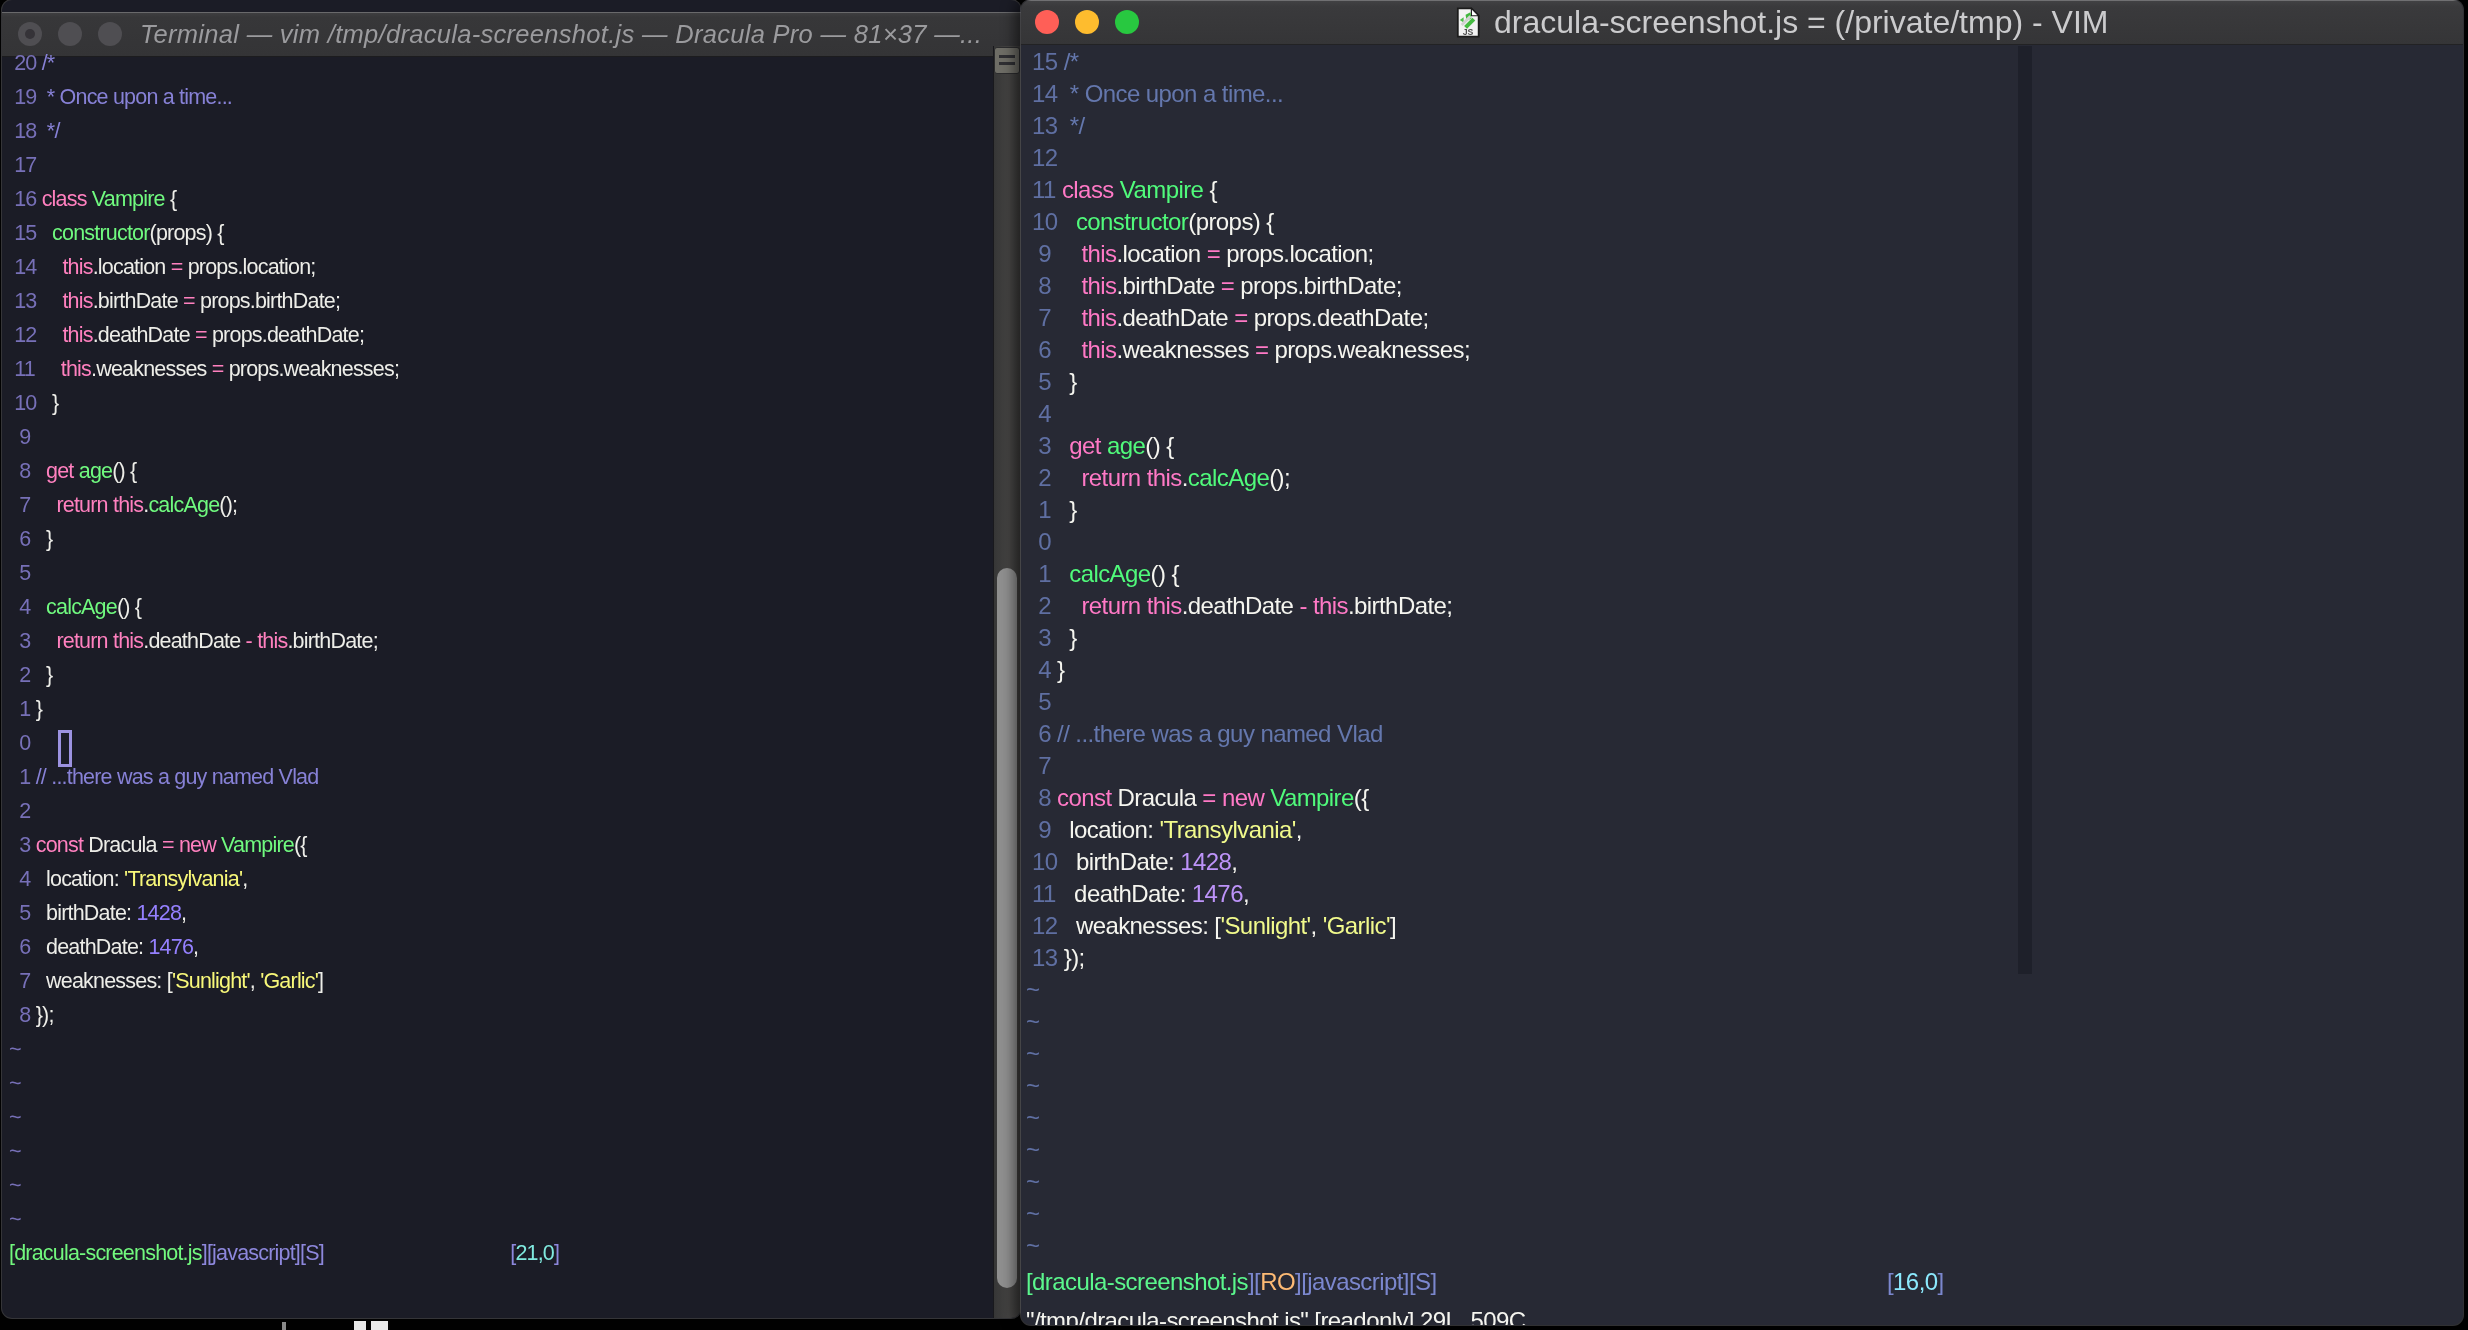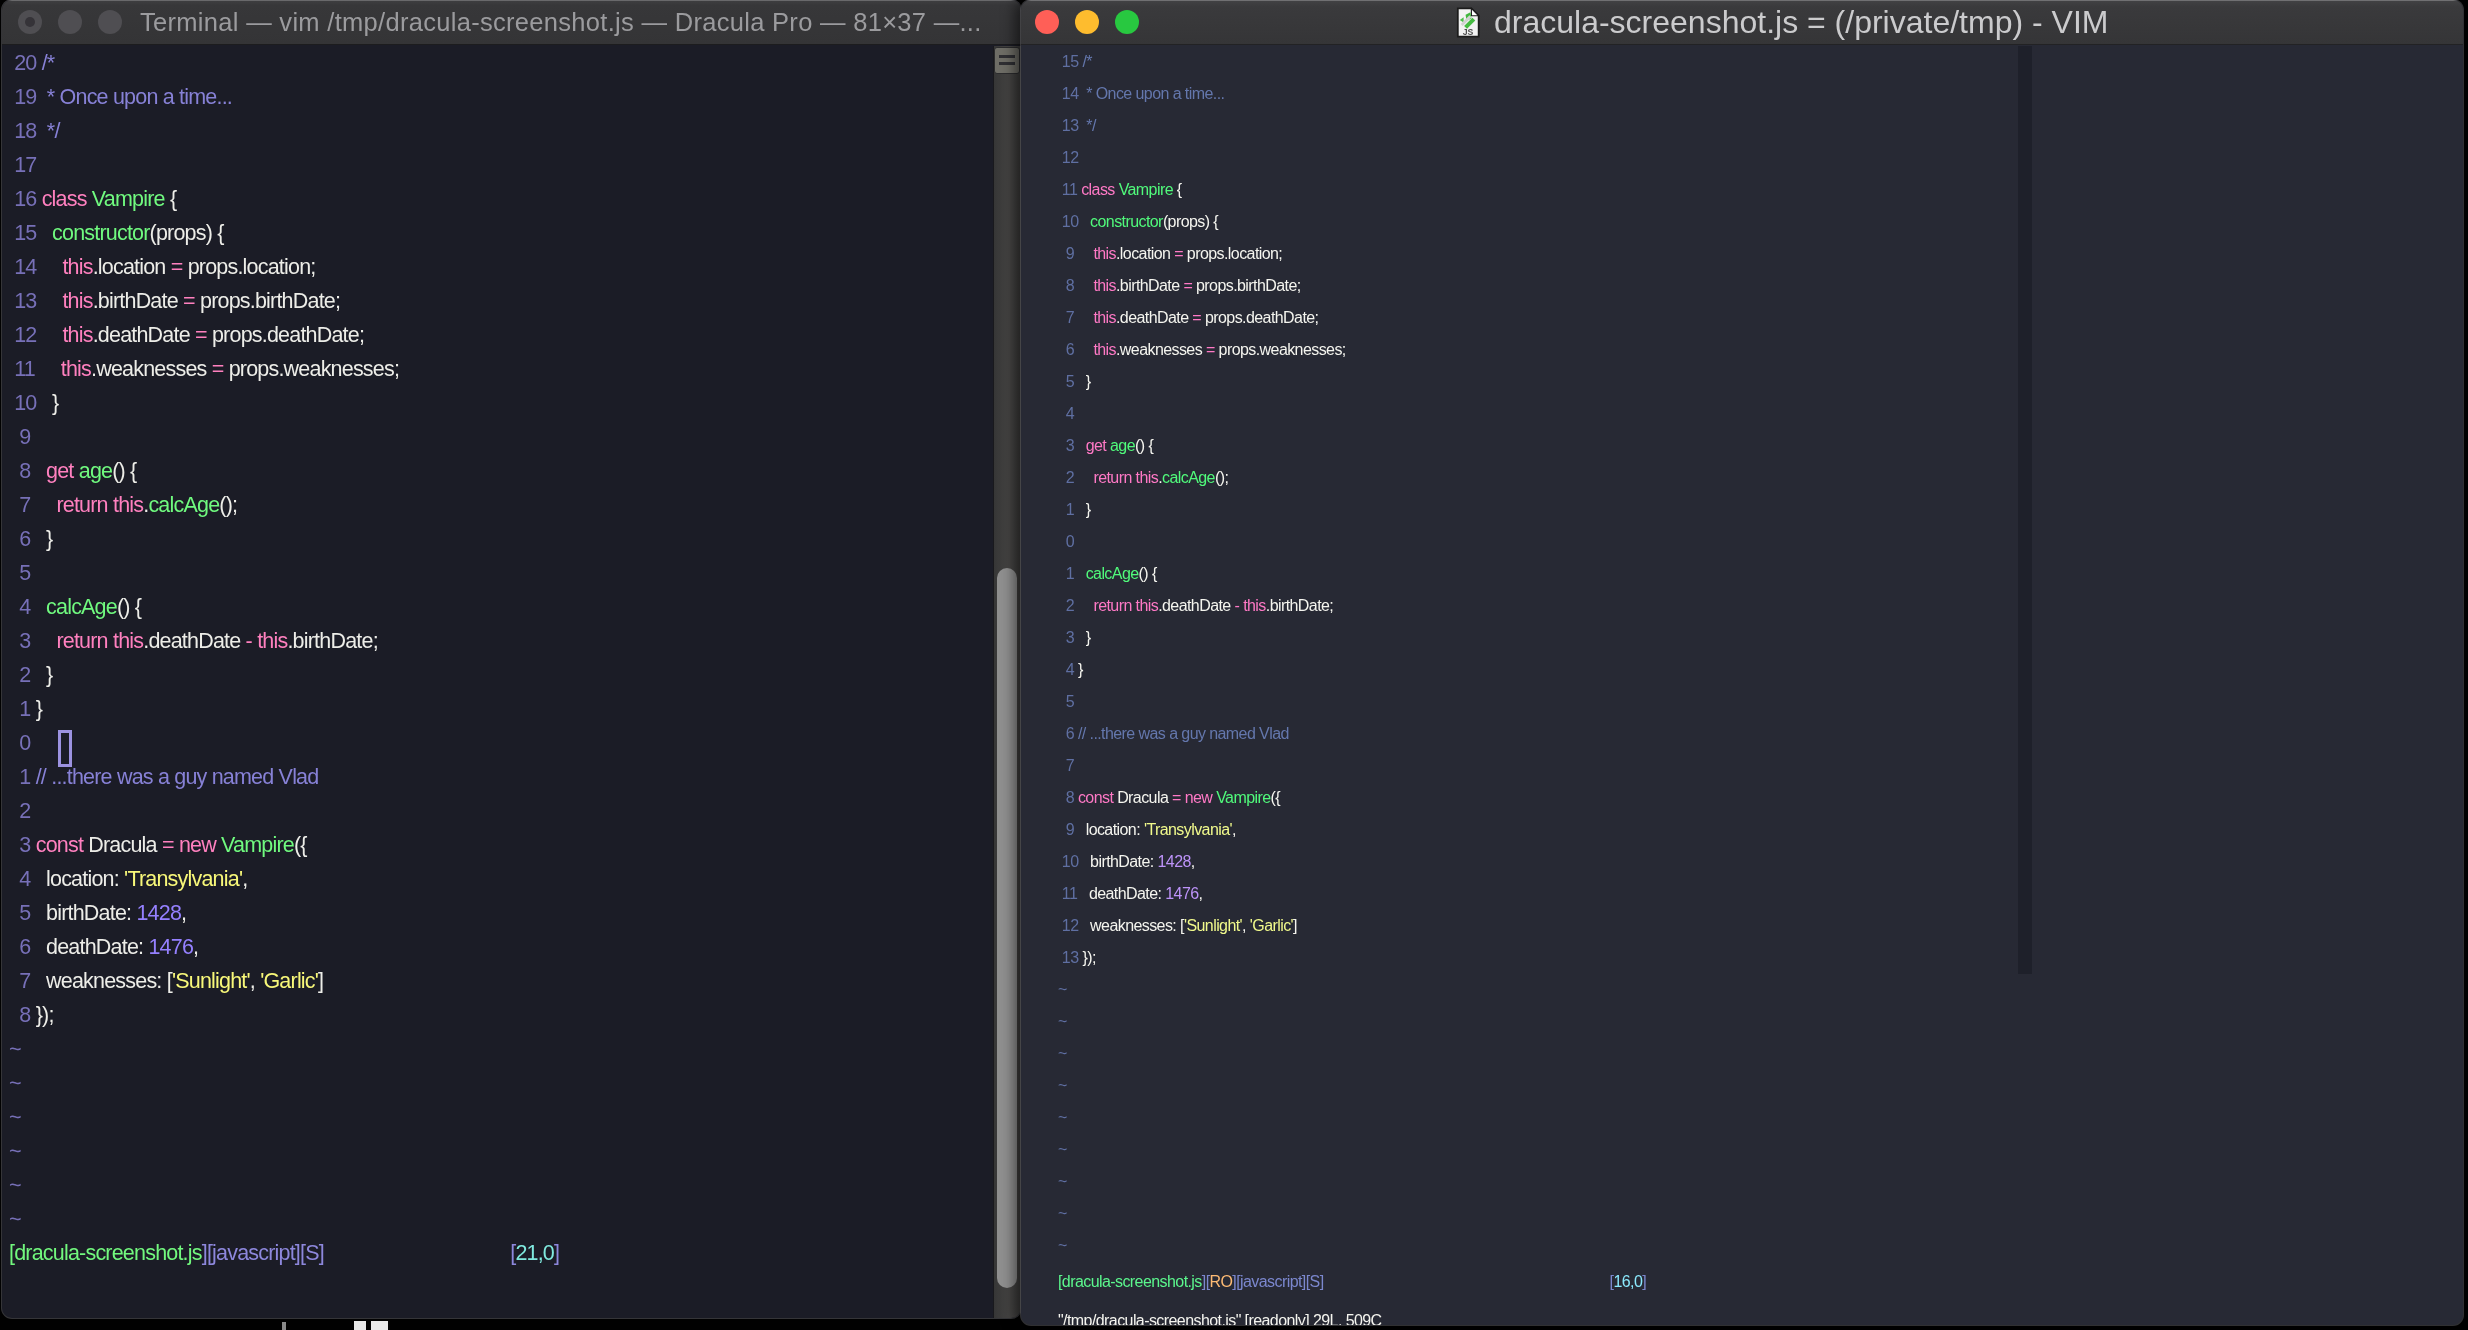--- a/index.html
+++ b/index.html
@@ -4,23 +4,23 @@
 * { margin:0; padding:0; box-sizing:border-box; }
 html,body { width:2468px; height:1330px; background:#010101; overflow:hidden; }
 body { position:relative; font-family:"Liberation Sans", sans-serif; }
 i { font-style:normal; }
 pre { font-family:Liberation Sans, sans-serif; }
 
 
 #winL { position:absolute; left:2px; top:0px; width:1019px; height:1318px;
   border-radius:10px; background:#1B1C26; overflow:hidden;
   box-shadow: 0 0 0 1px rgba(118,118,124,0.45); }
-#winL .tbar { position:absolute; left:0; top:0; width:100%; height:45px;
+#winL .tbar { position:absolute; left:0; top:12px; width:100%; height:45px;
   background:linear-gradient(#3f3f41, #373739 12%, #343436);
-  border-bottom:1px solid #1c1c1e; }
+  border-bottom:1px solid #1c1c1e;font-style:italic; }
 #winL .tbar::before { content:""; position:absolute; top:0; left:0; right:0; height:1px; background:#69696b; }
 .tl { position:absolute; top:10px; width:24px; height:24px; border-radius:50%; }
 #winL .t1 { left:16px; background:#4f4e52; }
 #winL .t1::after { content:""; position:absolute; left:7px; top:7px; width:10px; height:10px; border-radius:50%; background:#353338; }
 #winL .t2 { left:56px; background:#4f4e52; }
 #winL .t3 { left:96px; background:#4f4e52; }
 #winL .title { position:absolute; left:138px; top:0; height:45px; line-height:45px;
   color:#9b9b9e; font-size:25.5px; font-weight:500; letter-spacing:0.3px; white-space:nowrap; }
 #preL { position:absolute; left:7px; top:46px; font-size:21.5px; letter-spacing:-0.8px;
   line-height:34px; }
@@ -56,22 +56,22 @@
   background:linear-gradient(#434345, #3a3a3c 15%, #353537);
   border-bottom:1px solid #222224; }
 #winR .tbar::before { content:""; position:absolute; top:0; left:0; right:0; height:1px; background:#707072; }
 #winR .t1 { left:14px; background:#ff5f57; }
 #winR .t2 { left:54px; background:#febc2e; }
 #winR .t3 { left:94px; background:#28c840; }
 #winR .title { position:absolute; left:473px; top:0; height:45px; line-height:45px;
   color:#cbcbcd; font-size:32px; font-weight:500; white-space:nowrap; }
 #vimicon { position:absolute; left:435px; top:7px; width:24px; height:31px; }
 #colcol { position:absolute; left:997px; top:46px; width:14px; height:928px; background:#1e202a; }
-#preR, #preRs, #preRc { position:absolute; left:5px; font-size:16px; letter-spacing:-0.58px;
-  line-height:32px;margin-left:32px; }
+#preR, #preRs, #preRc { position:absolute; left:5px; font-size:24px; letter-spacing:-0.58px;
+  line-height:32px; }
 #preR { top:46px; }
 #preRs { top:1266px; }
 #preRc { top:1305px; }
 .rw .n{color:#5F6FA2}
 .rw .c{color:#6477AD}
 .rw .p{color:#FF79C6}
 .rw .g{color:#50FA7B}
 .rw .y{color:#F1FA8C}
 .rw .u{color:#BD93F9}
 .rw .w{color:#F5F5EF}

